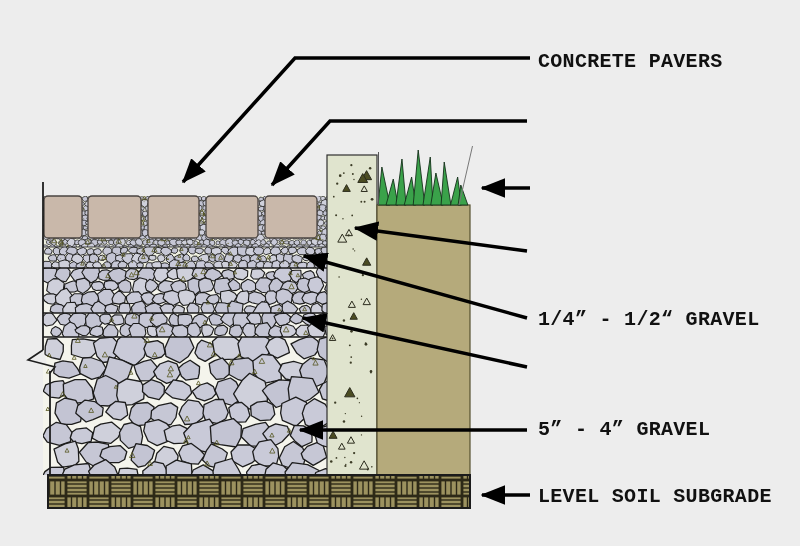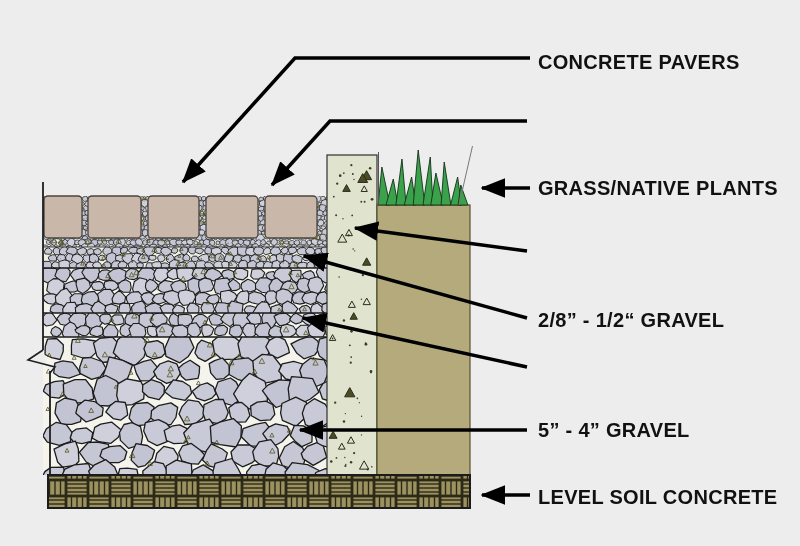--- a/index.html
+++ b/index.html
@@ -1,18 +1,18 @@
 <!DOCTYPE html>
 <html><head>
 <meta charset="utf-8">
 <style>
   html,body{margin:0;padding:0;background:#ededed;}
   .stage{
     position:relative;width:800px;height:546px;background:#ededed;
-    overflow:hidden;font-family:Liberation Sans, sans-serif;
+    overflow:hidden;font-family:Liberation Mono, monospace;
   }
   .stage svg{position:absolute;left:0;top:0;}
   .label{
     position:absolute;left:538px;font-size:20px;font-weight:bold;
     line-height:28px;color:#111;white-space:pre-line;letter-spacing:.3px;
   }
 </style>
 </head>
 <body>
 
@@ -1273,17 +1273,16 @@
       <polyline points="530,188 482,188" marker-end="url(#arrowhead)"></polyline>
       <polyline points="527,251 355,228" marker-end="url(#arrowhead)"></polyline>
       <polyline points="527,318 304,256" marker-end="url(#arrowhead)"></polyline>
       <polyline points="527,367 303,318" marker-end="url(#arrowhead)"></polyline>
       <polyline points="527,430 300,430" marker-end="url(#arrowhead)"></polyline>
       <polyline points="530,495 482,495" marker-end="url(#arrowhead)"></polyline>
     </g>
   </svg>
 
   <div class="label" style="top:48px">CONCRETE PAVERS</div>
-  <div class="label" style="top:174px">GRASS/NATIVE PLANTS</div>
-  <div class="label" style="top:306px">2/8” - 1/2“ GRAVEL</div>
+  <div class="label" style="top:306px">1/4” - 1/2“ GRAVEL</div>
   <div class="label" style="top:416px">5” - 4” GRAVEL</div>
-  <div class="label" style="top:483px">LEVEL SOIL CONCRETE</div>
+  <div class="label" style="top:483px">LEVEL SOIL SUBGRADE</div>
 </div>
 
 </body></html>

